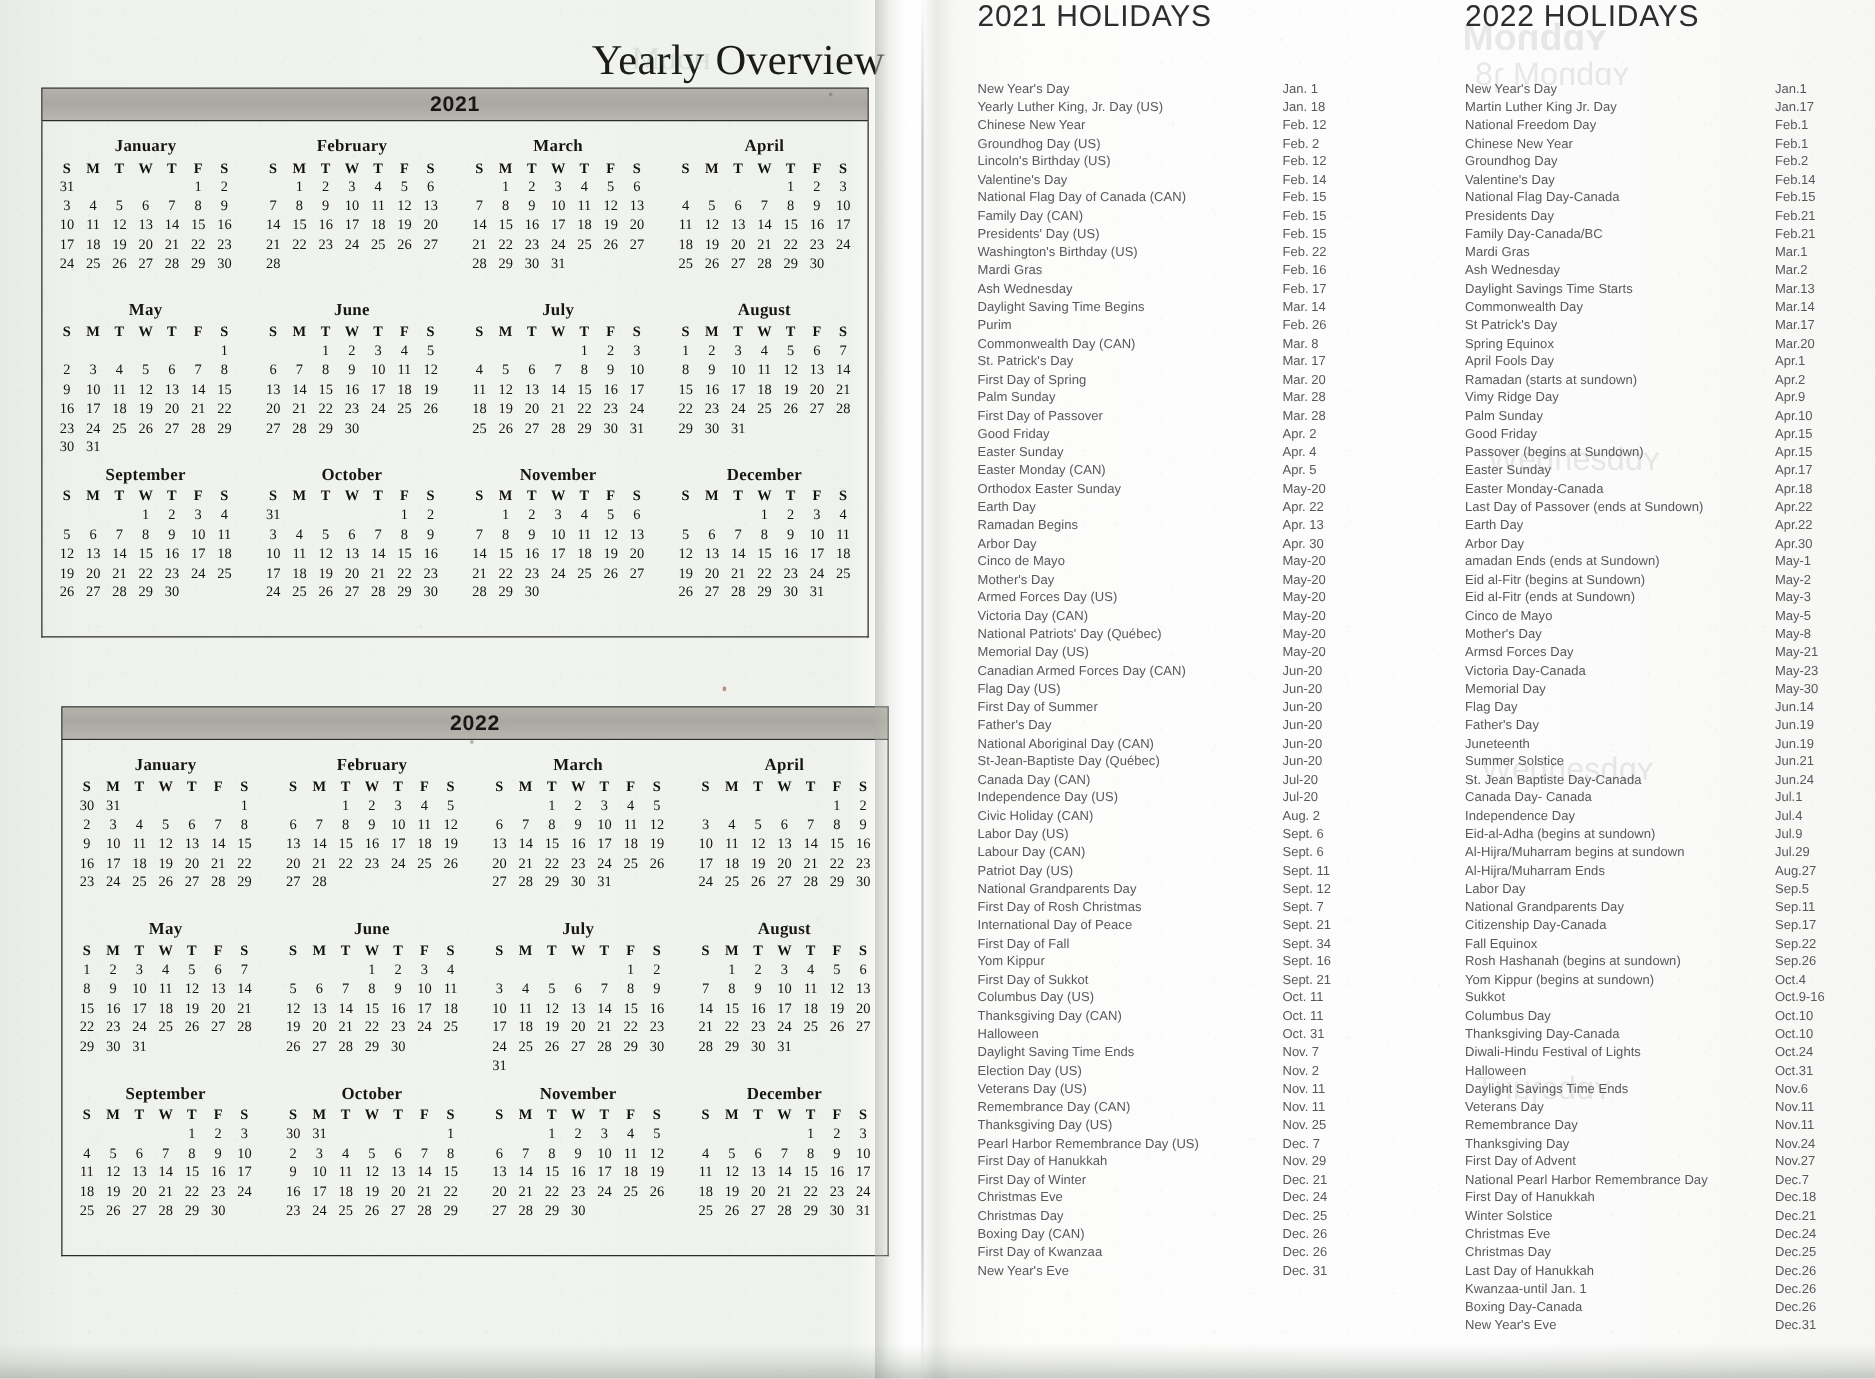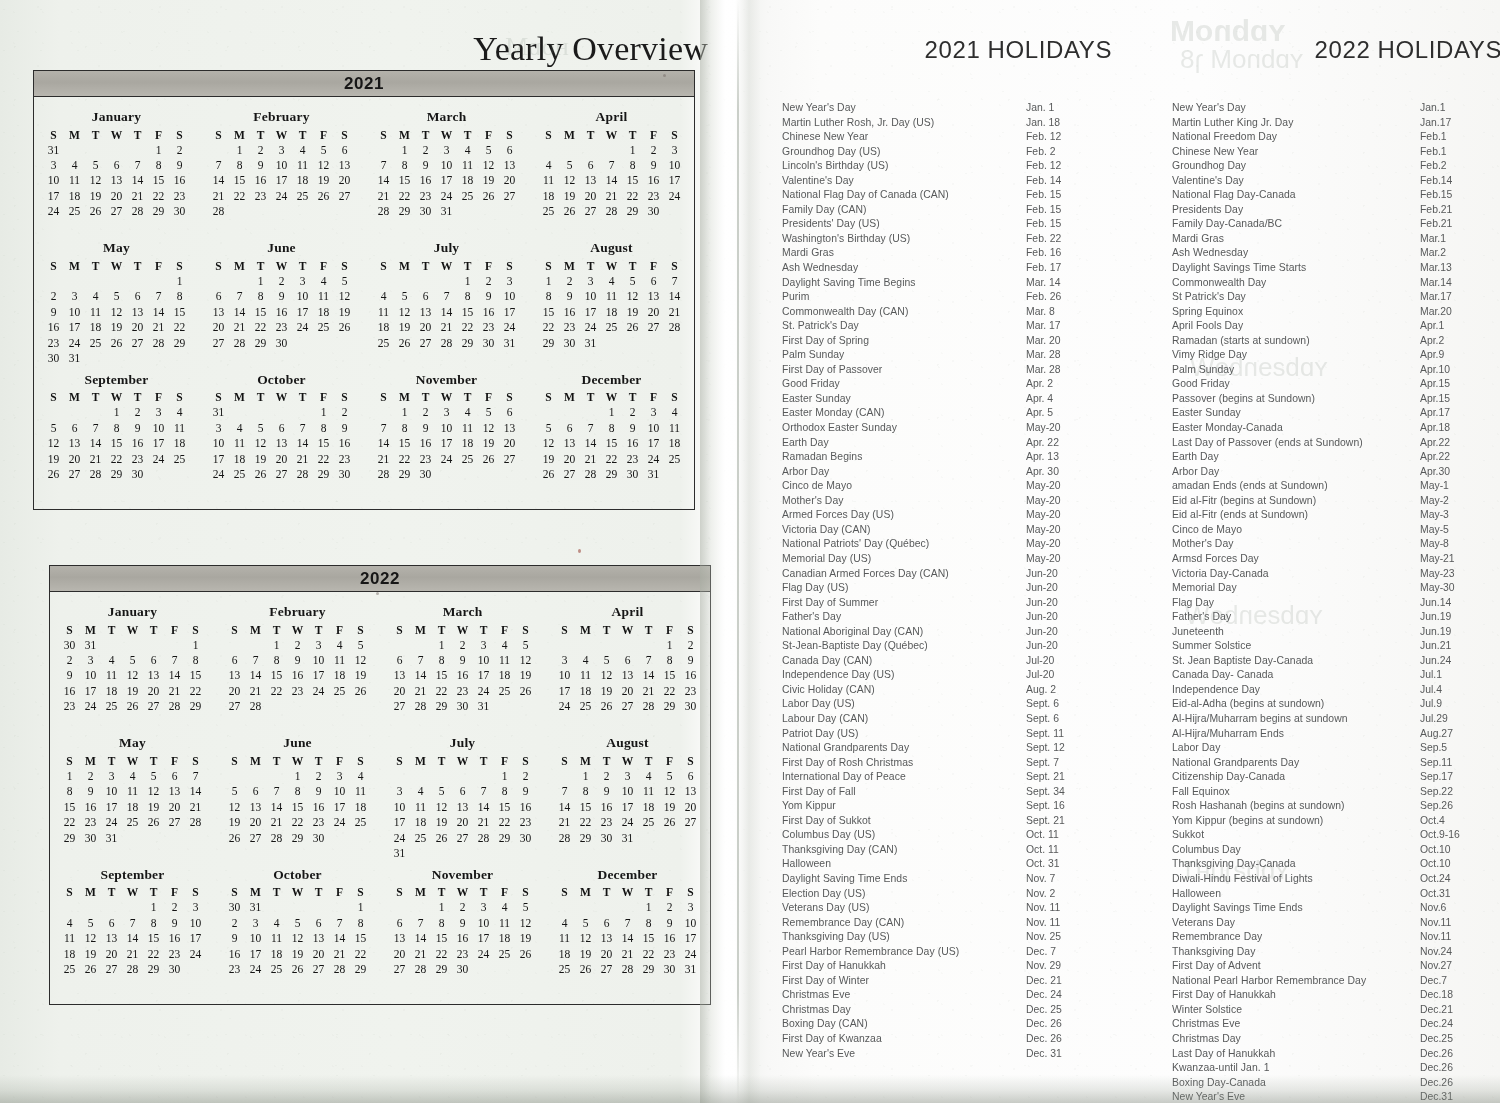--- a/index.html
+++ b/index.html
@@ -108,25 +108,25 @@
     font-size:11.5px;font-weight:400;color:#141414;
     width:21px;height:15.4px;text-align:center;padding:0;
     font-variant-numeric:lining-nums;
   }
   
   #right-page{position:absolute;left:760px;top:0;width:740px;height:1103px;}
   .hol-col{position:absolute;top:0;width:330px;}
   #hol-2021{left:22px;}
   #hol-2022{left:412px;}
   .hol-title{
-    text-align:right;
+    text-align:left;
     font-family:"Liberation Sans", sans-serif;
     font-size:24px;font-weight:400;color:#2e2e2e;
     letter-spacing:.6px;
-    margin-top:36px;margin-bottom:0;
+    margin-bottom:0;
   }
   .hol-list{margin-top:38px;}
   .hol-row{
     display:flex;align-items:baseline;
     height:14.55px;
     font-family:"Liberation Sans", sans-serif;
   }
   .hol-name{
     flex:1 1 auto;
     font-size:10.4px;color:#57595a;
@@ -1934,21 +1934,21 @@
     <span class="ghost ghost-sans" style="left:420px;top:855px;font-size:26px;">ʏɒbƨɿuʜT</span>
 
     <div class="hol-col" id="hol-2021">
       <div class="hol-title">2021 HOLIDAYS</div>
       <div class="hol-list" id="list-2021">
           <div class="hol-row">
             <div class="hol-name">New Year's Day</div>
             <div class="hol-date">Jan. 1</div>
           </div>
           <div class="hol-row">
-            <div class="hol-name">Martin Luther Rosh, Jr. Day (US)</div>
+            <div class="hol-name">Yearly Luther King, Jr. Day (US)</div>
             <div class="hol-date">Jan. 18</div>
           </div>
           <div class="hol-row">
             <div class="hol-name">Chinese New Year</div>
             <div class="hol-date">Feb. 12</div>
           </div>
           <div class="hol-row">
             <div class="hol-name">Groundhog Day (US)</div>
             <div class="hol-date">Feb. 2</div>
           </div>

